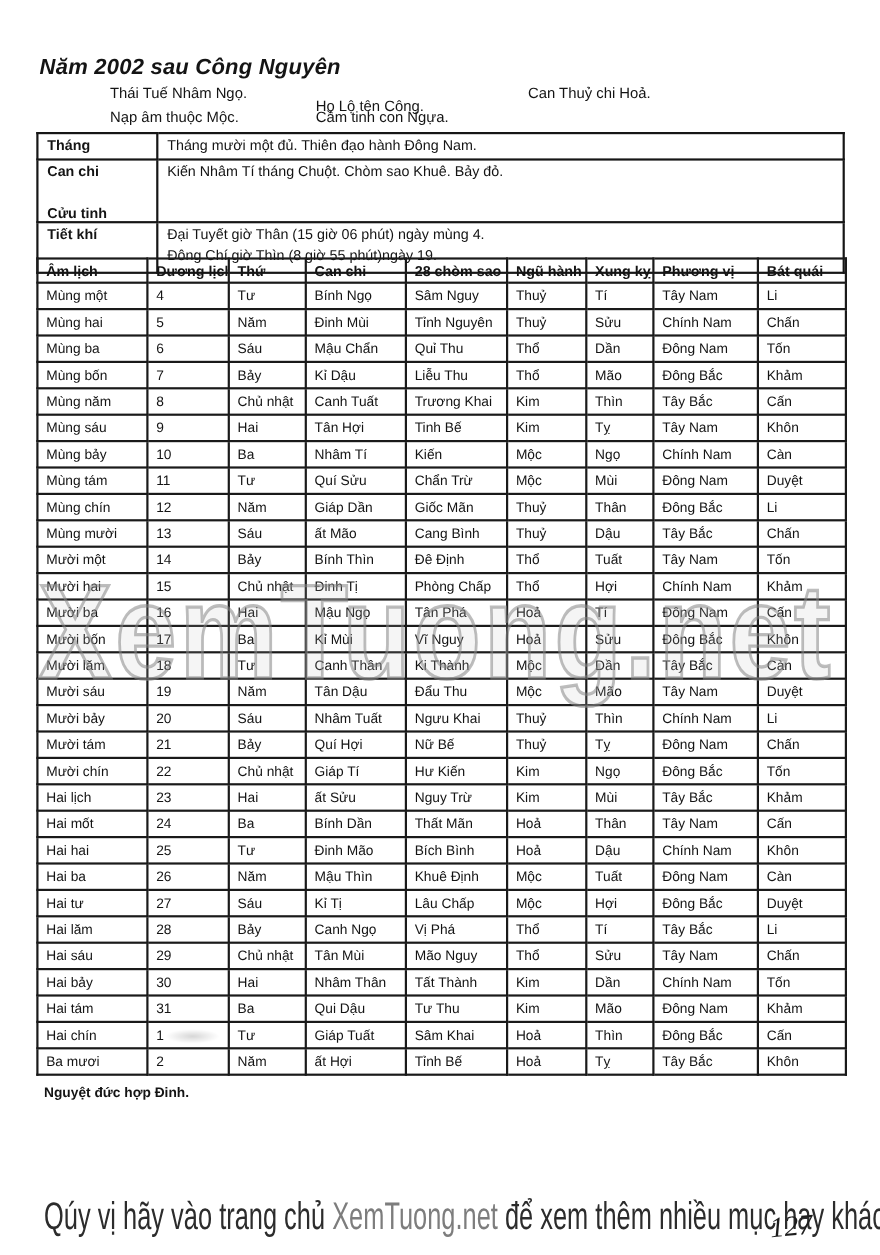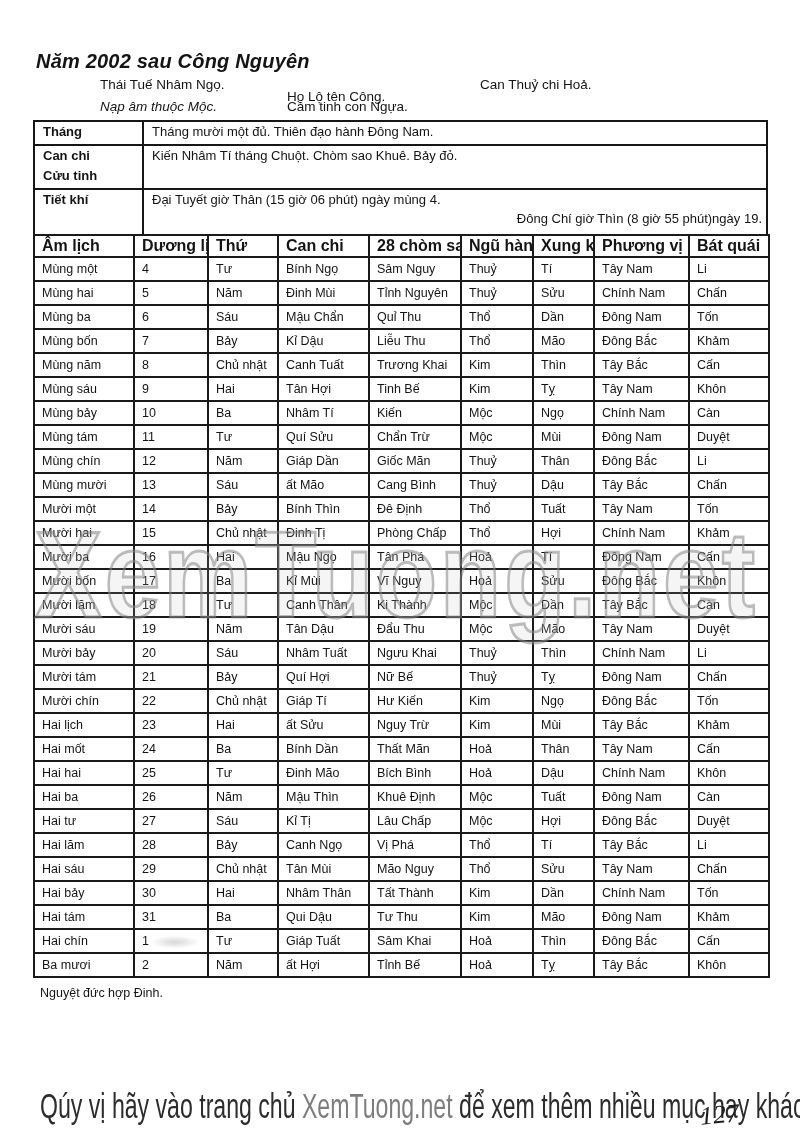--- a/index.html
+++ b/index.html
@@ -21,70 +21,70 @@
     border-collapse:collapse;table-layout:fixed;border-radius:16px;
   }
   table.info td{
     border:2px solid #161616;vertical-align:top;
     font-size:13px;padding:2px 4px 0 8px;
   }
   table.info td.lbl{font-weight:bold;width:95px;}
   table.info tr.r1 td{height:20px;}
   table.info tr.r2 td{height:40px;}
   table.info tr.r3 td{height:42px;}
-  table.info .l2{margin-top:5px;}
+  table.info .l2{margin-top:23px;}
 
   
   table.cal{
     position:absolute;left:33px;top:234px;width:735px;
     border-collapse:collapse;table-layout:fixed;
   }
   table.cal th,table.cal td{
     border:2px solid #1a1a1a;text-align:left;vertical-align:middle;
     padding:0 2px 0 7px;white-space:nowrap;overflow:hidden;
   }
-  table.cal th{font-size:16px;font-weight:bold;height:20px;}
+  table.cal th{font-size:13px;font-weight:bold;height:20px;}
   table.cal td{font-size:12.5px;height:22px;}
   col.c0{width:100px}col.c1{width:74px}col.c2{width:70px}
   col.c3{width:91px}col.c4{width:92px}col.c5{width:72px}
   col.c6{width:61px}col.c7{width:95px}col.c8{width:80px}
   
   table.cal tbody tr:nth-child(29) td:nth-child(2){
     background:radial-gradient(ellipse 34px 9px at 40px 55%,rgba(0,0,0,.16),rgba(0,0,0,0) 72%);
   }
 
   .watermark{
     left:35px;top:505px;z-index:10;pointer-events:none;
     font-size:100px;font-weight:bold;letter-spacing:3px;white-space:nowrap;
     transform:scale(1,1.22);transform-origin:top left;
     color:rgba(190,190,190,.15);
     -webkit-text-stroke:2.5px rgba(135,135,135,.55);
   }
-  .footer-note{left:40px;top:986px;font-size:12.5px;}
+  .footer-note{left:40px;top:986px;font-size:12.5px;font-weight:bold;}
   .tagline{
     left:40px;top:1086px;font-size:35px;white-space:nowrap;color:#2c2c2c;
     transform:scaleX(.66);transform-origin:left top;letter-spacing:0;
   }
   .tagline .brand{color:#7d7d7d;}
   .page-number{
     left:700px;top:1100px;font-family:"Liberation Serif","DejaVu Serif",serif;
     font-style:italic;font-size:26px;color:#1d1d1d;transform:rotate(-5deg);
   }
 </style>
 </head>
 <body>
 
 <div>
 
   <div class="abs page-title">Năm 2002 sau Công Nguyên</div>
 
   <div class="abs hdr-line" style="left:100px;top:77px;">Thái Tuế Nhâm Ngọ.</div>
   <div class="abs hdr-line" style="left:287px;top:89px;">Họ Lộ tên Công.</div>
   <div class="abs hdr-line" style="left:480px;top:77px;">Can Thuỷ chi Hoả.</div>
-  <div class="abs hdr-line" style="left:100px;top:99px;font-style:italic;">Nạp âm thuộc Mộc.</div>
+  <div class="abs hdr-line" style="left:100px;top:99px;">Nạp âm thuộc Mộc.</div>
   <div class="abs hdr-line" style="left:287px;top:99px;">Cầm tinh con Ngựa.</div>
 
   <table class="info">
     <tbody>
         <tr class="r1">
       <td class="lbl">
         <div>Tháng</div>
       </td>
       <td>
         <div>Tháng mười một đủ. Thiên đạo hành Đông Nam.</div>
@@ -98,21 +98,21 @@
       <td>
         <div>Kiến Nhâm Tí tháng Chuột. Chòm sao Khuê. Bảy đỏ.</div>
       </td>
     </tr>
     <tr class="r3">
       <td class="lbl">
         <div>Tiết khí</div>
       </td>
       <td>
         <div>Đại Tuyết giờ Thân (15 giờ 06 phút) ngày mùng 4.</div>
-        <div class="l2" style="margin-top:4px;text-align:right;">Đông Chí giờ Thìn (8 giờ 55 phút)ngày 19.</div>
+        <div class="l2" style="margin-top:4px;">Đông Chí giờ Thìn (8 giờ 55 phút)ngày 19.</div>
       </td>
     </tr>
   </tbody>
     </table>
 
   <table class="cal">
     <colgroup>
       <col class="c0">
         <col class="c1">
         <col class="c2">

